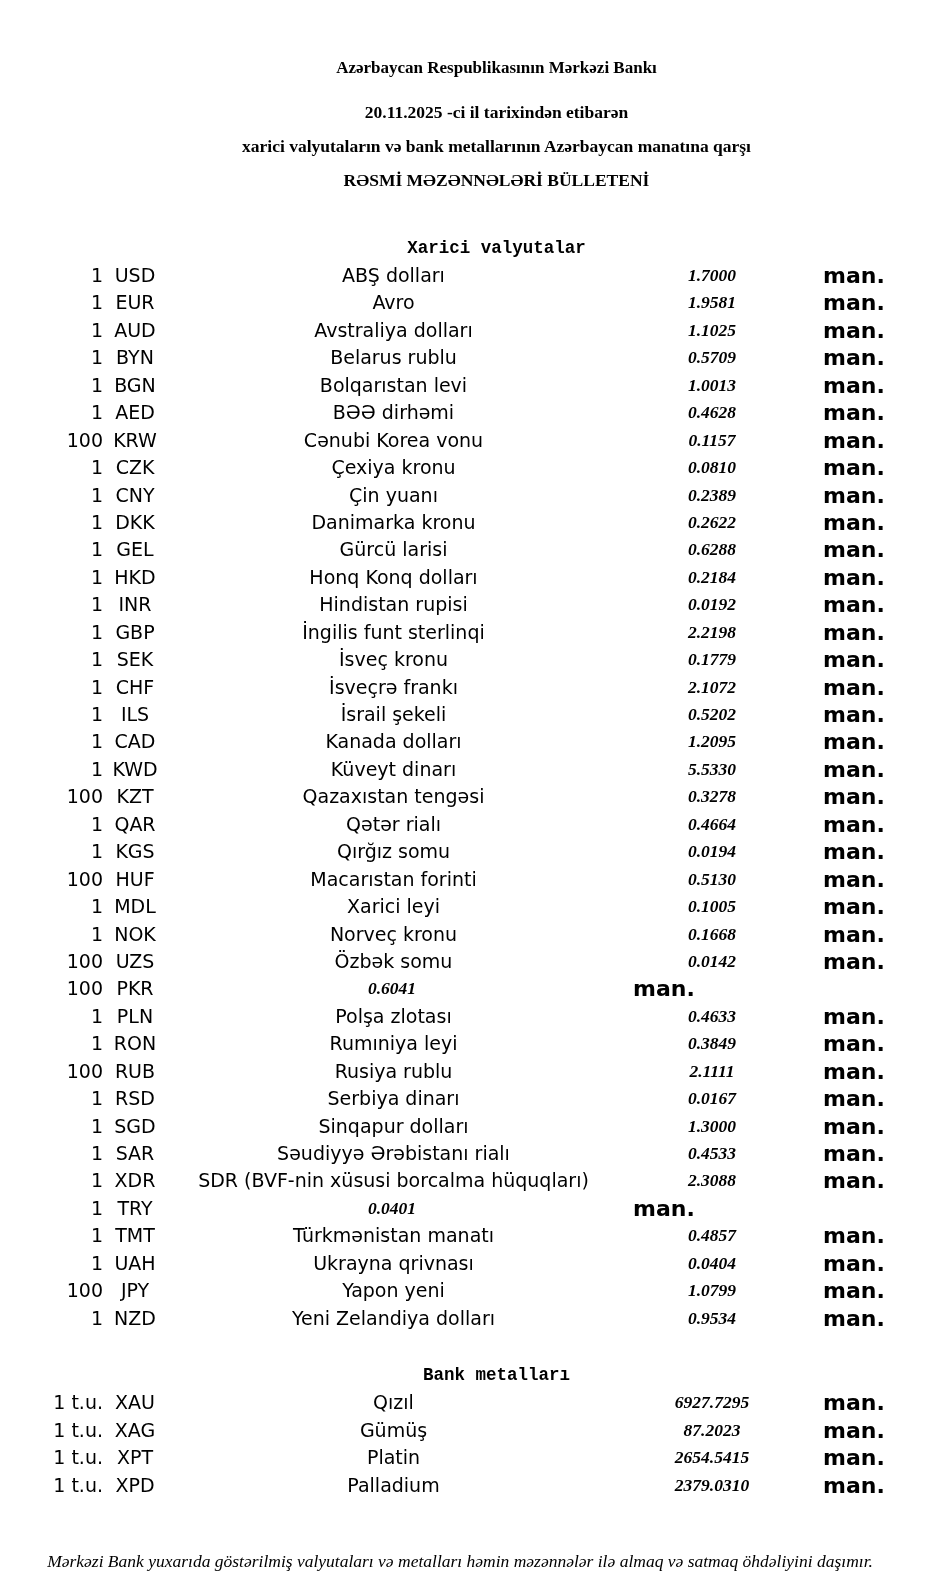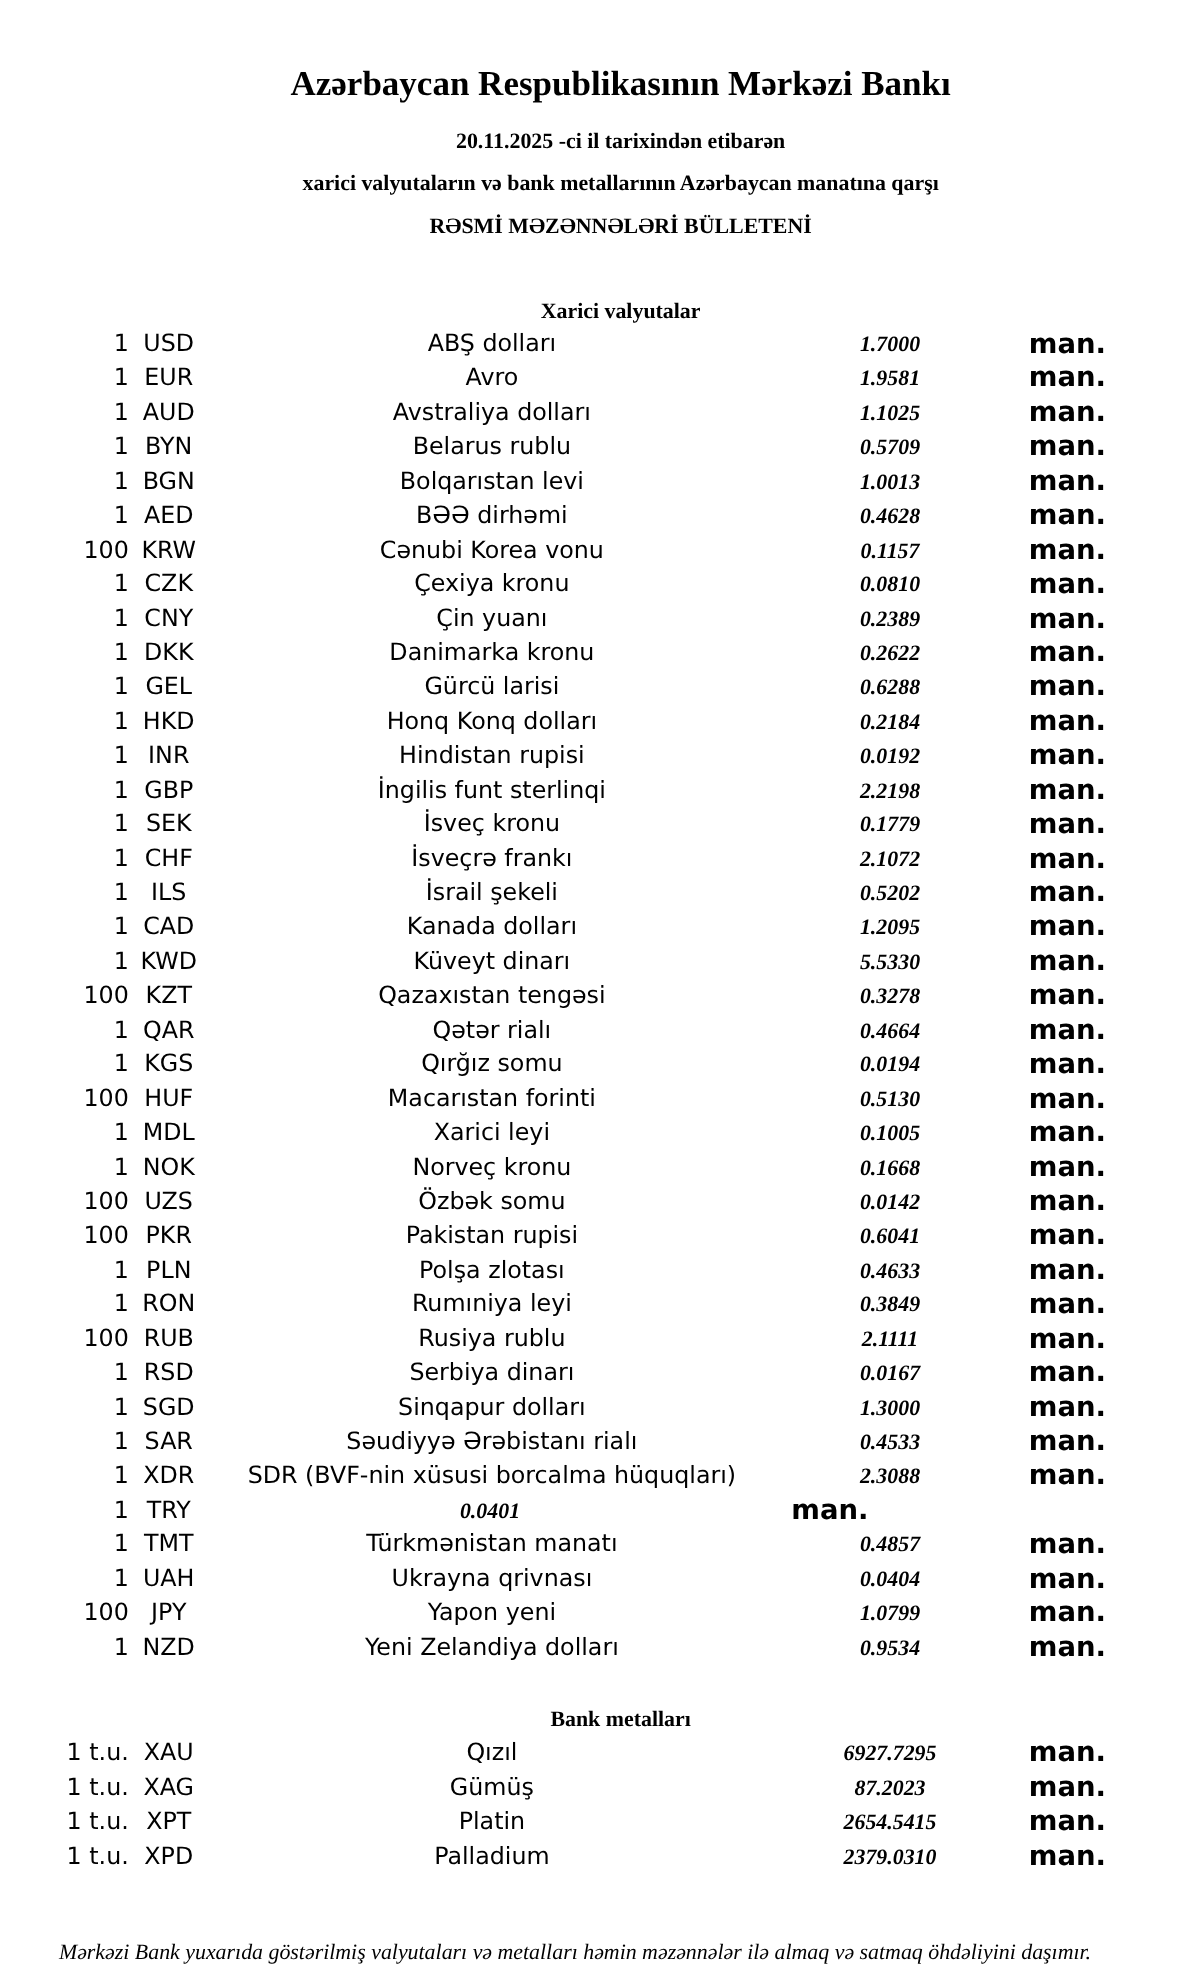--- a/index.html
+++ b/index.html
@@ -9,34 +9,34 @@
     height: 1583px;
     background: #ffffff;
     color: #000000;
     font-family: "DejaVu Sans", sans-serif;
     overflow: hidden;
   }
   .header { padding-top: 52px; text-align: center; padding-left: 48px; }
   .title {
     font-family: "Liberation Serif", serif;
     font-weight: bold;
-    font-size: 28px;
+    font-size: 17px;
     line-height: 32px;
   }
   .hline {
     font-family: "Liberation Serif", serif;
     font-weight: bold;
     font-size: 17.5px;
     line-height: 24px;
   }
   .hline2 { margin-top: 16px; }
   .hline3 { margin-top: 10px; }
   .hline4 { margin-top: 10px; }
   .section-title {
-    font-family: Liberation Serif, serif;
+    font-family: Liberation Mono, monospace;
     font-weight: bold;
     font-size: 17.5px;
     line-height: 24px;
     text-align: center;
     padding-left: 48px;
   }
   .section-title-currencies { margin-top: 44px; }
   .section-title-metals { margin-top: 31px; }
   .rates-table { margin-top: 2px; }
   .row {
@@ -284,21 +284,20 @@
     <span class="qty">100</span>
     <span class="code">UZS</span>
     <span class="cname">Özbək somu</span>
     <span class="rate">0.0142</span>
     <span class="unit">man.</span>
   </div>
 
   <div class="row">
     <span class="qty">100</span>
     <span class="code">PKR</span>
-    <span class="cname">Pakistan rupisi</span>
     <span class="rate">0.6041</span>
     <span class="unit">man.</span>
   </div>
 
   <div class="row">
     <span class="qty">1</span>
     <span class="code">PLN</span>
     <span class="cname">Polşa zlotası</span>
     <span class="rate">0.4633</span>
     <span class="unit">man.</span>

